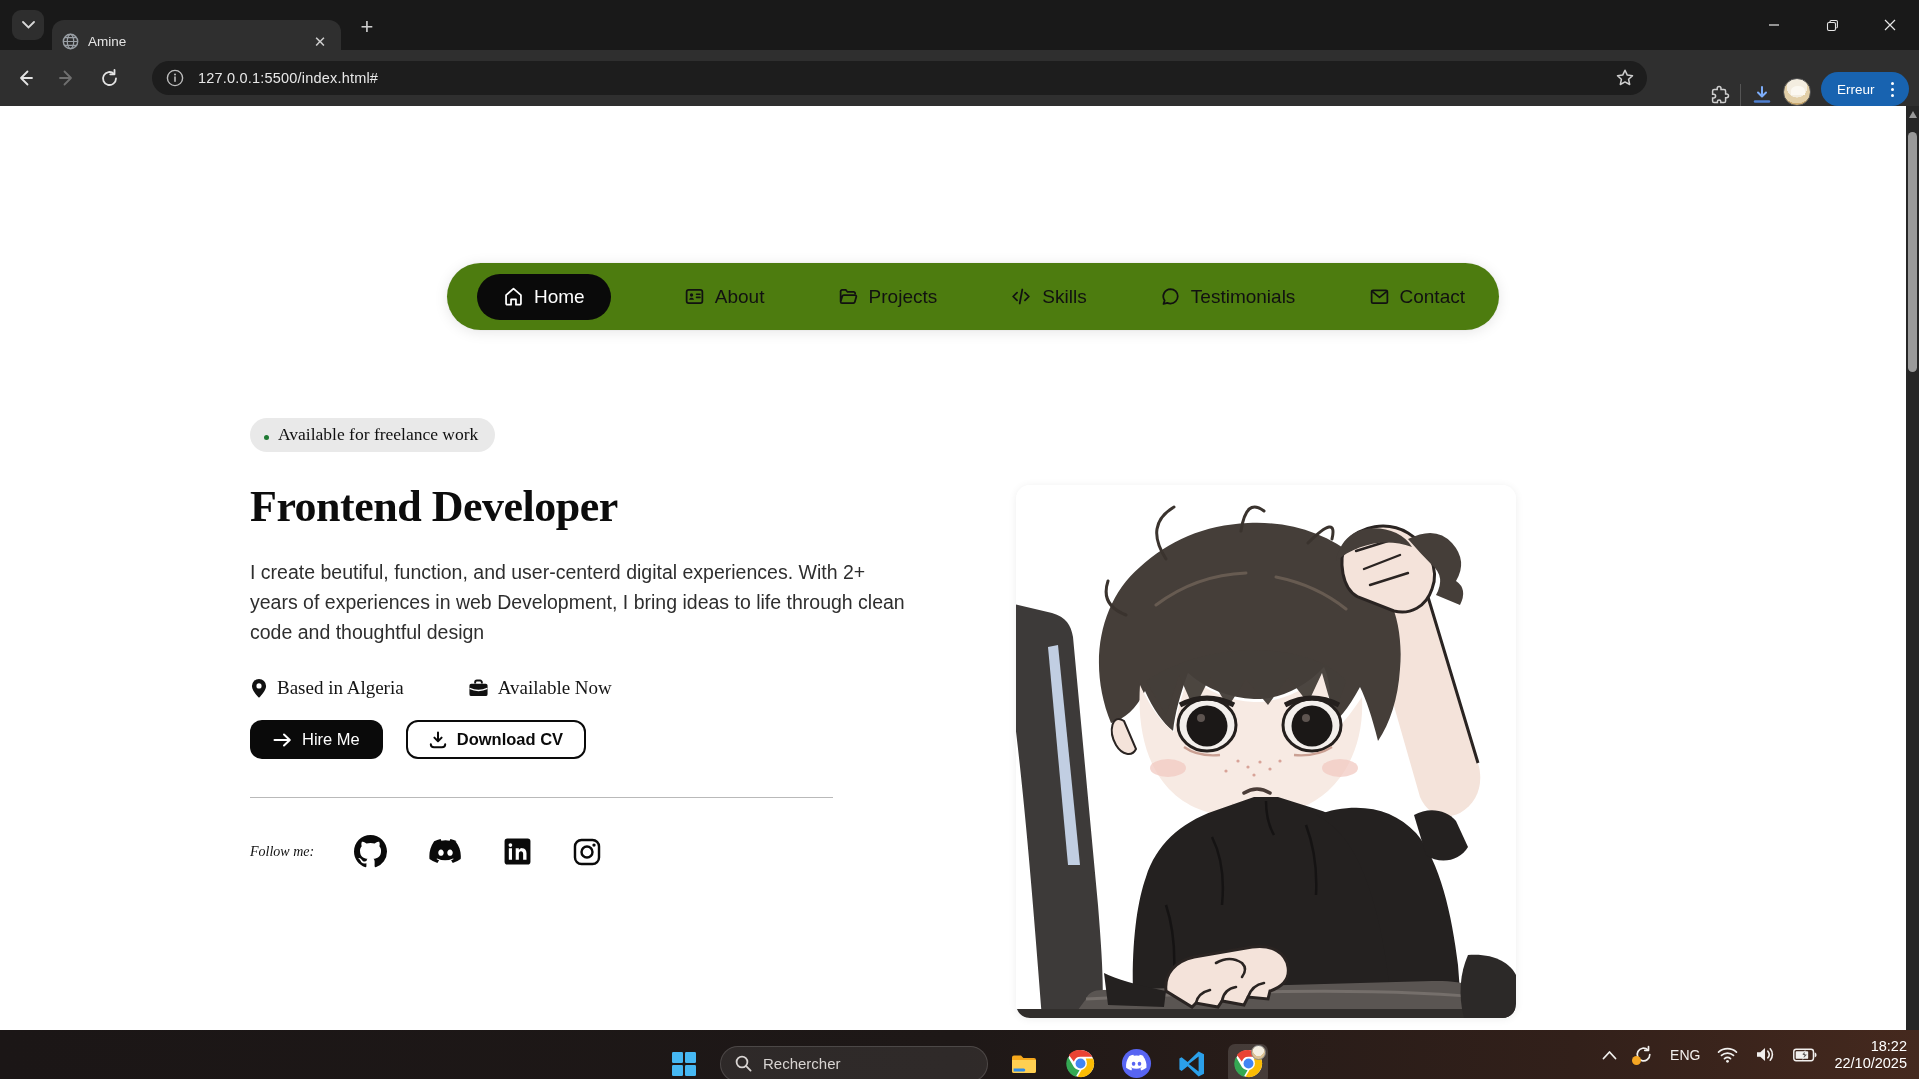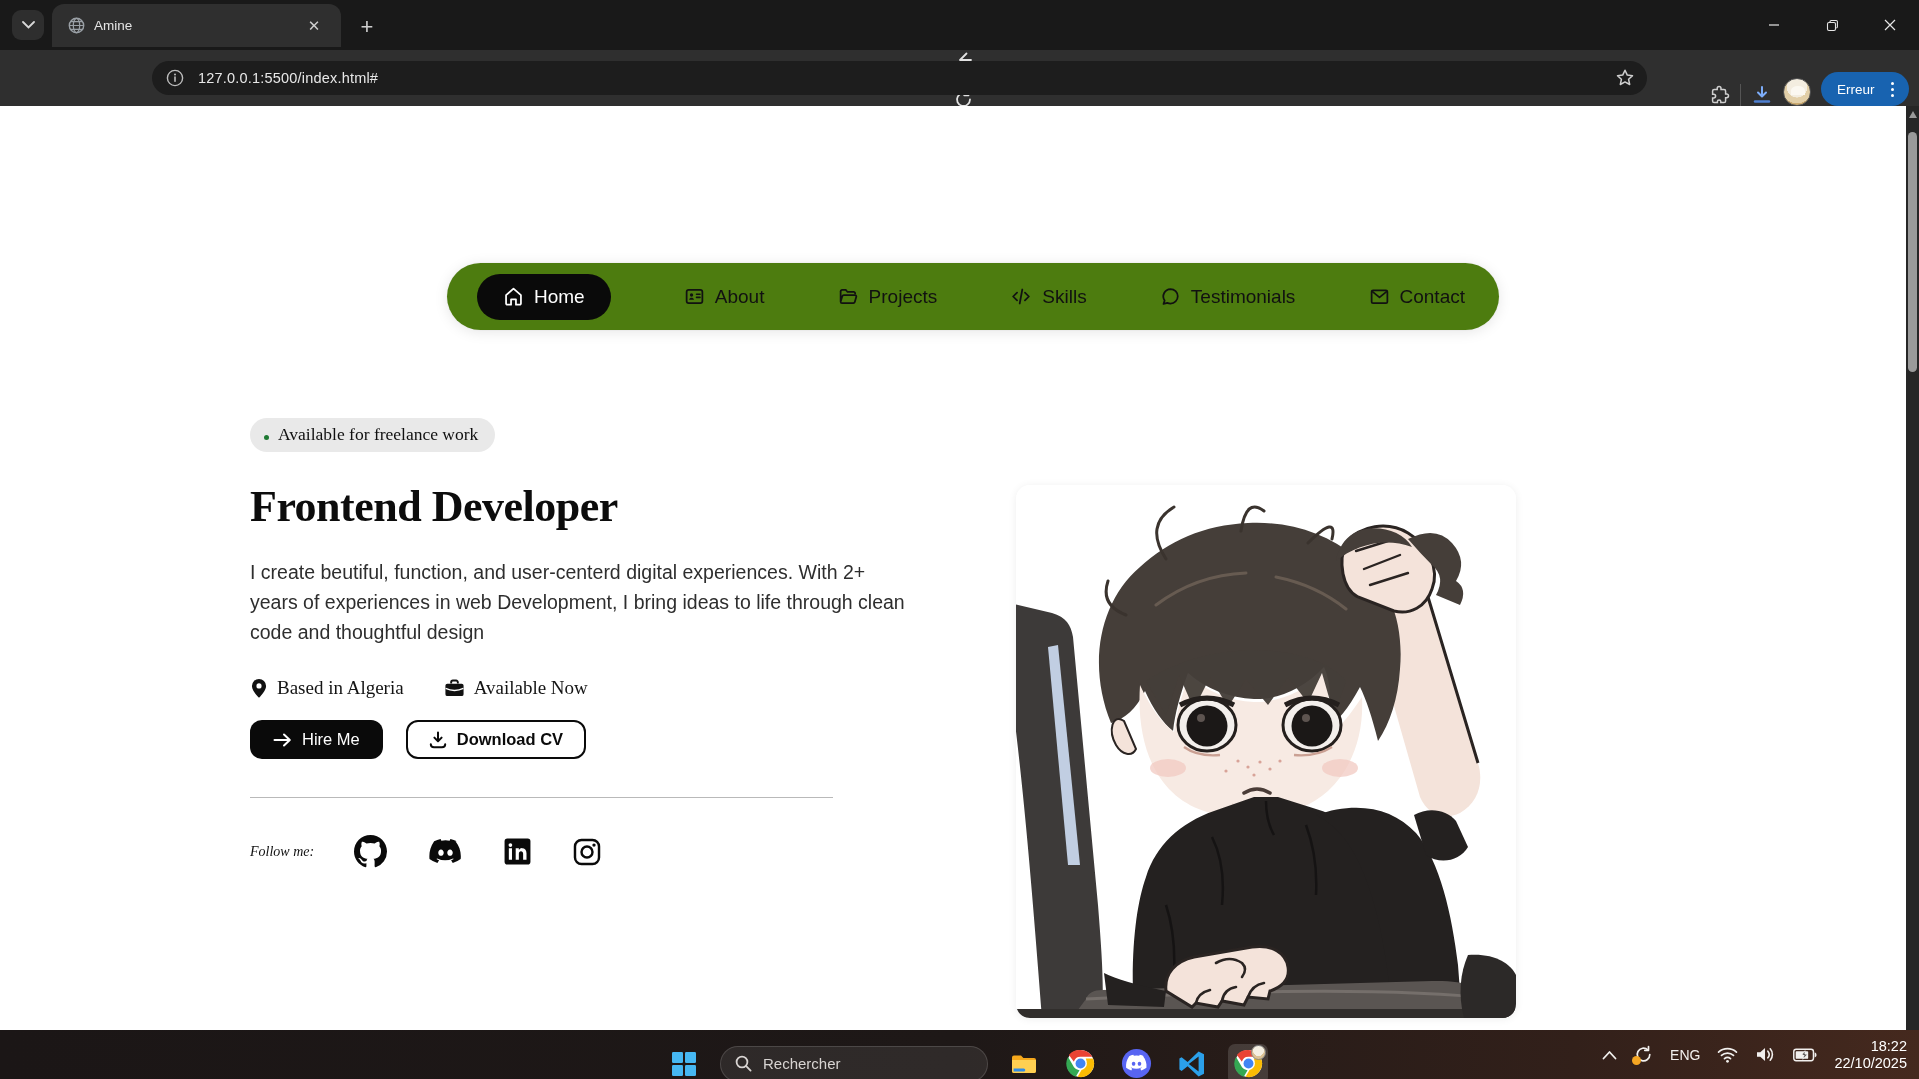--- a/index.html
+++ b/index.html
@@ -2,28 +2,28 @@
 <html><head>
 <meta charset="utf-8">
 <style>
   * { margin:0; padding:0; box-sizing:border-box; }
   html,body { width:1919px; height:1079px; overflow:hidden; background:#000; font-family:"Liberation Sans",sans-serif; }
   .stage { position:relative; width:1919px; height:1079px; }
 
   
   .titlebar { position:absolute; left:0; top:0; width:100%; height:50px; background:#191919; }
   .tabsearch { position:absolute; left:12px; top:10px; width:32px; height:30px; border-radius:9px; background:#2e2e2e; color:#d8d8d8; display:flex; align-items:center; justify-content:center; }
-  .tab { position:absolute; left:52px; top:4px; width:289px; height:43px; background:#2f2f2f; border-radius:12px 12px 0 0; display:flex; align-items:center; padding:0 16px; }
+  .tab { position:absolute; left:52px; top:20px; width:289px; height:43px; background:#2f2f2f; border-radius:12px 12px 0 0; display:flex; align-items:center; padding:0 10px; }
   .tab .title { color:#e4e4e4; font-size:13.5px; margin-left:9px; flex:1; white-space:nowrap; overflow:hidden; }
   .tab-close { color:#cfcfcf; font-size:15px; width:22px; height:22px; border-radius:50%; display:flex; align-items:center; justify-content:center; }
   .newtab { position:absolute; left:352px; top:12px; width:30px; height:30px; color:#cfcfcf; font-size:22px; font-weight:300; display:flex; align-items:center; justify-content:center; border-radius:50%; }
   .wincontrols { position:absolute; right:0; top:0; height:50px; display:flex; }
   .winbtn { width:58px; height:50px; display:flex; align-items:center; justify-content:center; color:#e6e6e6; }
 
-  .toolbar { position:absolute; left:0; top:50px; width:100%; height:56px; background:#2f2f2f; display:flex; align-items:center;flex-direction:column; }
+  .toolbar { position:absolute; left:0; top:50px; width:100%; height:56px; background:#2f2f2f; display:flex; align-items:center; }
   .navbtn { width:34px; height:34px; border-radius:50%; display:flex; align-items:center; justify-content:center; margin-left:8px; }
   .omnibox { position:absolute; left:152px; top:11px; width:1495px; height:34px; border-radius:17px; background:#1d1d1d; display:flex; align-items:center; padding:0 12px 0 14px; }
   .omnibox .url { color:#e8e8e8; font-size:14.5px; margin-left:14px; flex:1; letter-spacing:.2px; }
   .tb-right { position:absolute; right:10px; top:0; height:56px; display:flex; align-items:flex-end; gap:10px; }
   .tb-sep { width:1px; height:22px; background:#555; }
   .avatar { width:28px; height:28px; border-radius:50%; background:radial-gradient(circle at 50% 32%, #f3ede0 0 46%, #e2cfa8 47% 72%, #caa96f 73% 100%); border:1px solid #555; position:relative; overflow:hidden;}
   .avatar:after{content:"";position:absolute;left:7px;top:7px;width:14px;height:9px;border-radius:50% 50% 0 0;background:#fbf8f1;}
   .errbtn { height:34px; min-width:88px; border-radius:17px; background:#1863b0; color:#fff; display:flex; align-items:center; gap:10px; padding:0 8px 0 16px; font-size:13.5px; }
   .kebab { display:flex; flex-direction:column; gap:3px; padding:0 6px; }
   .kebab i { width:3px; height:3px; border-radius:50%; background:#fff; }
@@ -40,21 +40,21 @@
   .navitem svg { display:block; }
   .navitem.active { background:#0a0a0a; color:#fff; border-radius:26px; padding:12px 26px; }
 
   
   .hero-left { position:absolute; left:250px; top:312px; width:690px; }
   .badge { display:inline-flex; align-items:center; gap:9px; background:#e9e9e9; border-radius:17px; padding:6px 17px 7px 14px; font-family:"Liberation Serif",serif; font-size:17.5px; color:#101010; }
   .badge .dot { width:5px; height:5px; border-radius:50%; background:#1f7a33; margin-top:6px; }
   h1.hero-title { margin-top:33px; font-size:84px; font-weight:bold; letter-spacing:-2.5px; color:#050505; line-height:1; font-family:"Liberation Sans",sans-serif; }
   h2.hero-sub { margin-top:29px; font-family:"Liberation Serif",serif; font-weight:bold; font-size:44px; color:#0c0c0c; letter-spacing:-0.5px; }
   .hero-desc { margin-top:25px; width:655px; font-size:19.5px; line-height:30px; color:#2e2e2e; }
-  .meta-row { margin-top:30px; display:flex; align-items:center; gap:40px; font-family:"Liberation Serif",serif; font-size:19px; color:#141414; }
+  .meta-row { margin-top:30px; display:flex; align-items:center; gap:64px; font-family:"Liberation Serif",serif; font-size:19px; color:#141414; }
   .meta-item { display:flex; align-items:center; gap:9px; }
   .btn-row { margin-top:21px; display:flex; align-items:center; gap:23px; }
   .btn { display:flex; align-items:center; gap:10px; height:39px; border-radius:12px; font-size:16.5px; cursor:pointer; }
   .btn-dark { background:#0a0a0a; color:#fff; padding:0 23px; }
   .btn-light { background:#fff; color:#0a0a0a; border:2px solid #0a0a0a; padding:0 21px; font-weight:bold; }
   .divider { margin-top:38px; width:583px; height:1px; background:#b9b9b9; }
   .follow-row { margin-top:37px; display:flex; align-items:center; }
   .follow-label { font-family:"Liberation Serif",serif; font-size:14px; color:#111; margin-right:40px;font-style:italic; }
   .social { display:flex; align-items:center; gap:42px; }
   .social a { display:flex; align-items:center; justify-content:center; }

